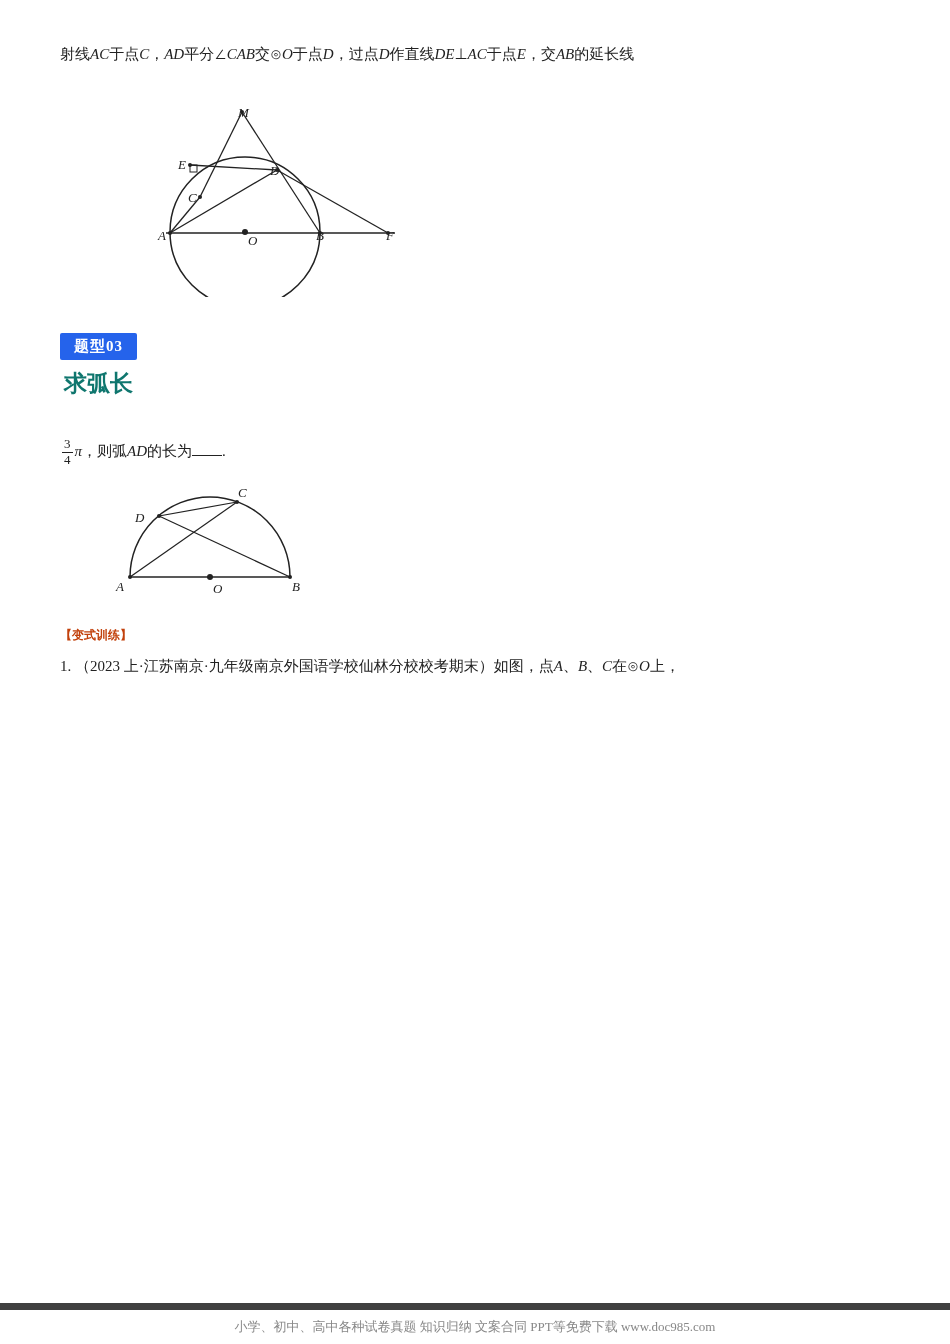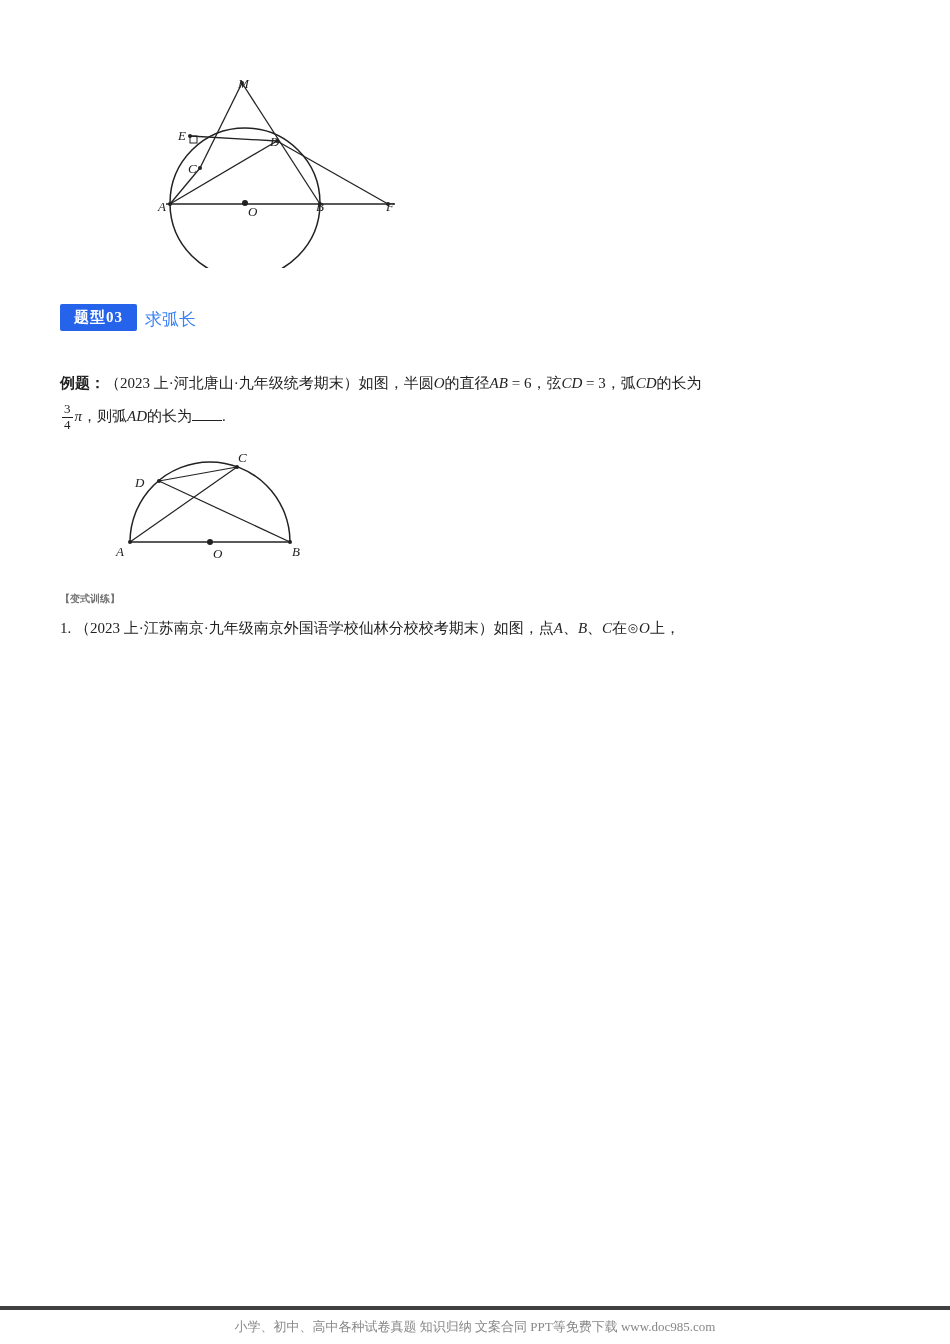--- a/index.html
+++ b/index.html
@@ -32,37 +32,38 @@
     }
     .sub-questions p {
       font-size: 15px;
       margin-bottom: 4px;
     }
     .divider-section {
       margin: 36px 0 20px 0;
     }
     .type-label {
       display: inline-flex;
-      align-items: flex-end;
+      align-items: center;
       gap: 8px;
       margin-bottom: 18px;
+      flex-direction: column;
     }
     .type-box {
       background: #2563eb;
       color: #fff;
       font-size: 15px;
       font-weight: bold;
       padding: 4px 14px;
       border-radius: 2px;
       letter-spacing: 1px;
     }
     .type-title {
-      font-size: 17px;
-      font-weight: normal;
-      color: #3b82f6;
+      font-size: 23px;
+      font-weight: bold;
+      color: #0f766e;
     }
     .example-block {
       margin-bottom: 10px;
       line-height: 1.9;
     }
     .example-block p {
       font-size: 15px;
     }
     .bold {
       font-weight: bold;
@@ -81,36 +82,39 @@
     .diagram2-container {
       margin: 8px 0 10px 20px;
       position: relative;
       width: 260px;
       height: 140px;
     }
     .variation-section {
       margin-top: 10px;
     }
     .variation-title {
-      color: #737373;
-      font-weight: bold;
-      font-size: 10px;
+      color: #c2410c;
+      font-weight: bold;
+      font-size: 12px;
       margin-bottom: 8px;
     }
     .variation-item {
       font-size: 15px;
       line-height: 1.9;
     }
     .math { font-style: italic; font-family: "Times New Roman", Times, serif; }
     .blank { display: inline-block; border-bottom: 1px solid #222; min-width: 30px; }
   </style>
 </head>
 <body>
 
 <div class="section-top">
+  <p>
+    射线<span class="math">AC</span>于点<span class="math">C</span>，<span class="math">AD</span>平分∠<span class="math">CAB</span>交⊙<span class="math">O</span>于点<span class="math">D</span>，过点<span class="math">D</span>作直线<span class="math">DE</span>⊥<span class="math">AC</span>于点<span class="math">E</span>，交<span class="math">AB</span>的延长线
+  </p>
 </div>
 
 <div class="diagram-container">
   <svg width="340" height="210" viewBox="0 0 340 210">
 
     <circle cx="175" cy="145" r="75" fill="none" stroke="#222" stroke-width="1.5"></circle>
 
     <circle cx="175" cy="145" r="3" fill="#222"></circle>
     <text x="178" y="158" font-size="13" font-style="italic" fill="#222">O</text>
 
@@ -158,23 +162,20 @@
 </div>
 
 <div class="divider-section">
   <div class="type-label">
     <span class="type-box">题型03</span>
     <span class="type-title">求弧长</span>
   </div>
 </div>
 
 <div class="example-block">
-  <p>
-    <span class="bold">例题：</span>（2023 上·河北唐山·九年级统考期末）如图，半圆<span class="math">O</span>的直径<span class="math">AB</span> = 6，弦<span class="math">CD</span> = 3，弧<span class="math">CD</span>的长为
-  </p>
   <p style="margin-top:4px;">
     <span class="fraction">
       <span class="num">3</span>
       <span class="den">4</span>
     </span><span class="math">π</span>，则弧<span class="math">AD</span>的长为<span class="blank"></span>.
   </p>
 </div>
 
 <div class="diagram2-container">
   <svg width="260" height="140" viewBox="0 0 260 140">
@@ -204,15 +205,15 @@
   </svg>
 </div>
 
 <div class="variation-section">
   <p class="variation-title">【变式训练】</p>
   <p class="variation-item">
     1. （2023 上·江苏南京·九年级南京外国语学校仙林分校校考期末）如图，点<span class="math">A</span>、<span class="math">B</span>、<span class="math">C</span>在⊙<span class="math">O</span>上，
   </p>
 </div>
 
-<div style="position:fixed; bottom:0; left:0; right:0; background:#fff; border-top:4px solid #404040; text-align:center; padding: 8px 0; font-size:13px; color:#888;">
+<div style="position:fixed; bottom:0; left:0; right:0; background:#fff; border-top:7px solid #404040; text-align:center; padding: 8px 0; font-size:13px; color:#888;">
   <span>小学、初中、高中各种试卷真题  知识归纳  文案合同  PPT等免费下载    www.doc985.com</span>
 </div>
 
 </body></html>

